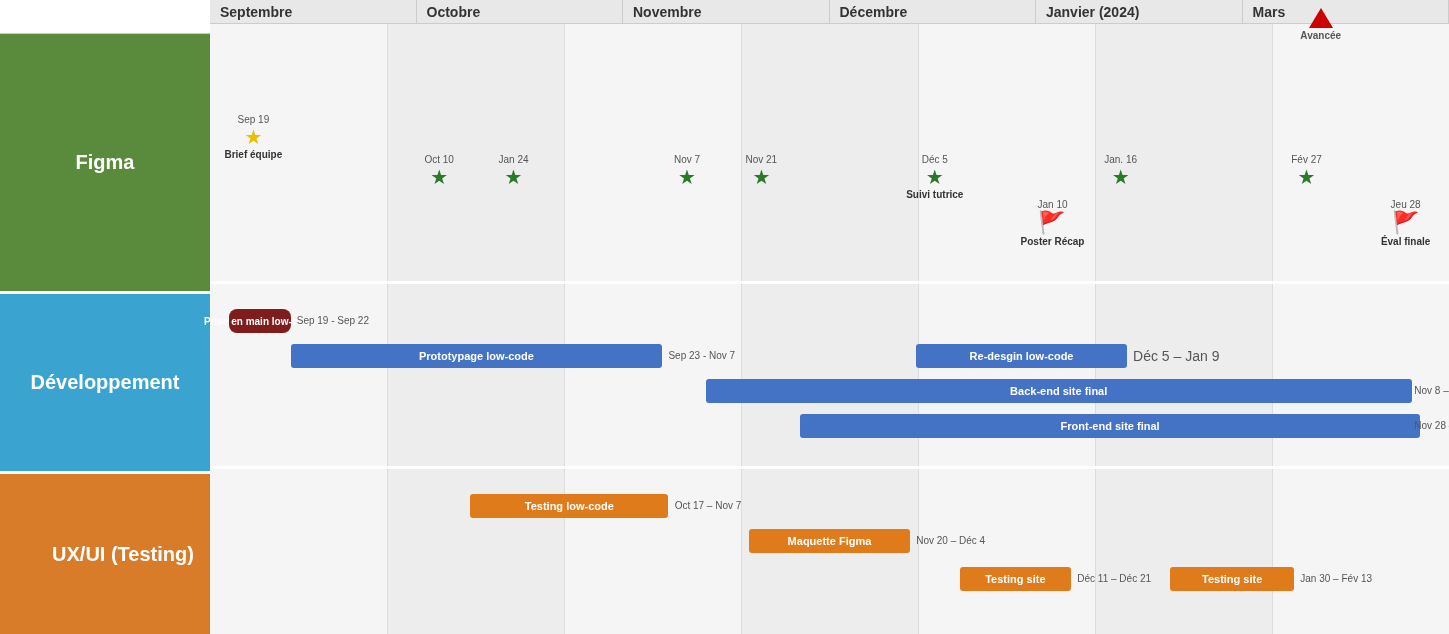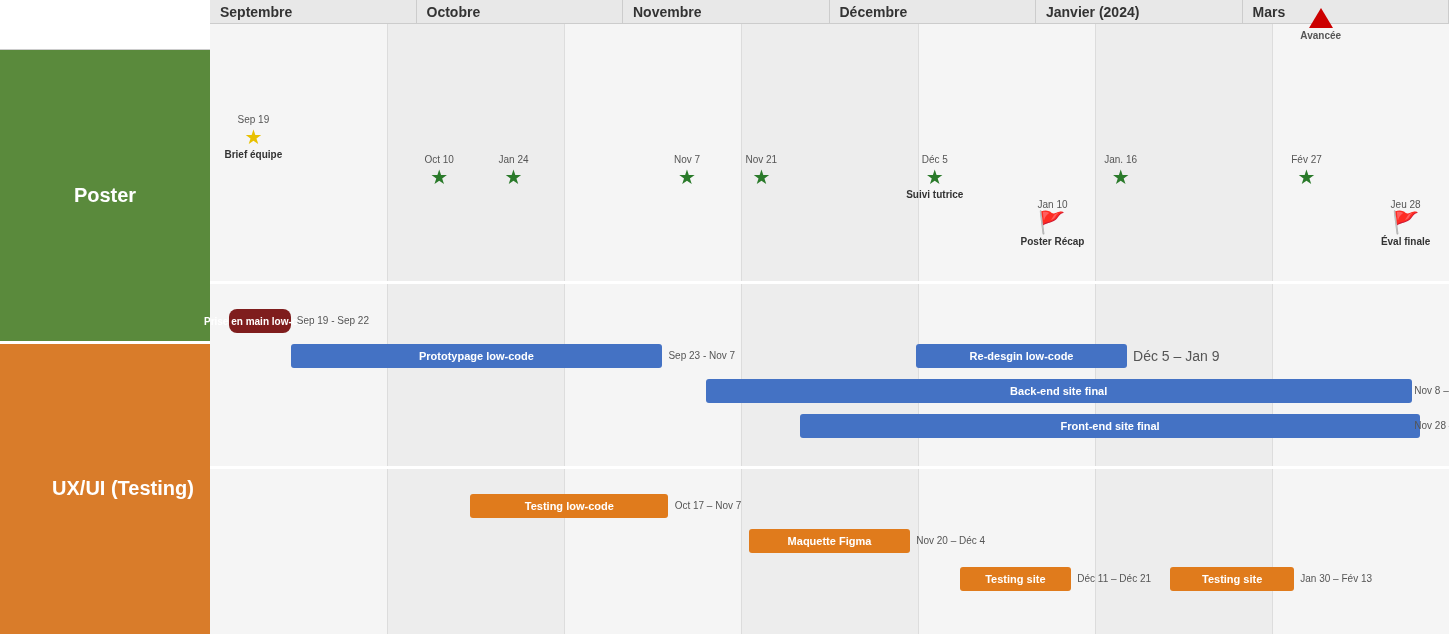--- a/index.html
+++ b/index.html
@@ -198,21 +198,24 @@
     }
   </style>
 </head>
 <body>
 
 <div class="gantt-container">
 
   <div class="row-labels">
     <div class="label-header"></div>
     <div class="label-suivi">
-      <span>Poster</span>
+      <span>Figma</span>
+    </div>
+    <div class="label-dev">
+      <span>Développement</span>
     </div>
     <div class="label-ux">
       <span>UX/UI (Testing)</span>
     </div>
   </div>
 
   <div class="gantt-grid" style="position: relative;">
 
     <div class="months-row" id="months-row">
         <div class="month-cell">Septembre</div>

